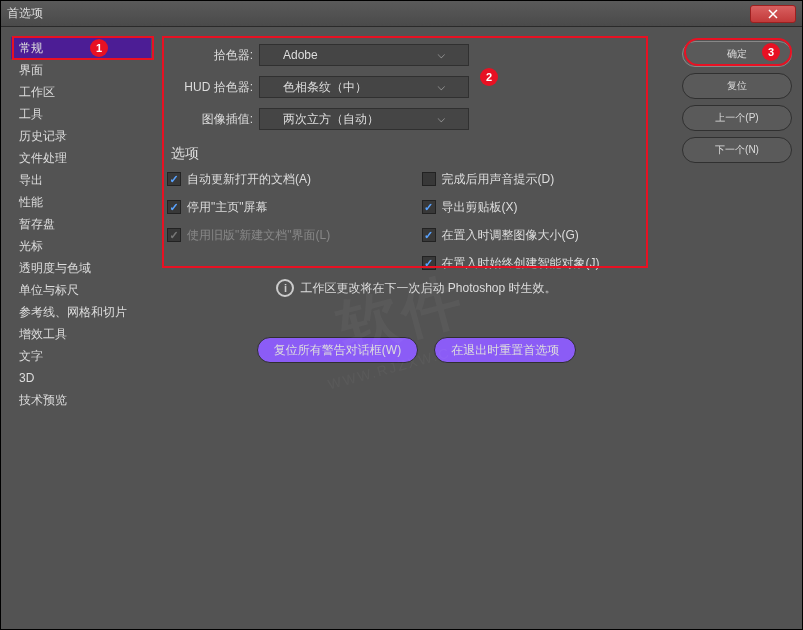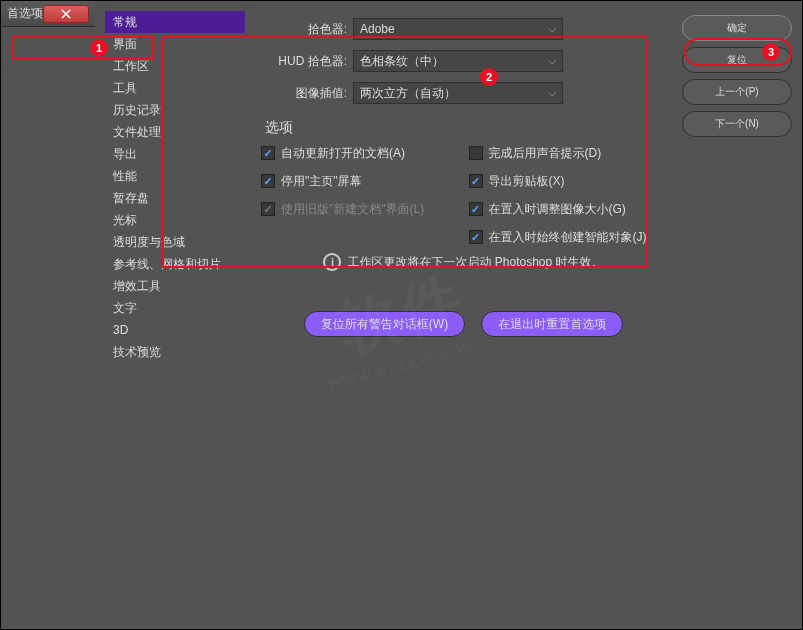--- a/index.html
+++ b/index.html
@@ -1,29 +1,29 @@
 <!DOCTYPE html>
 <html><head>
 <meta charset="utf-8">
 <style>
 * { margin: 0; padding: 0; box-sizing: border-box; font-family: "Microsoft YaHei", Arial, sans-serif; }
 body { background: #383838; width: 803px; height: 630px; overflow: hidden; }
-.window { width: 803px; height: 630px; background: #535353; border: 1px solid #000; display: flex; }
+.window { width: 803px; height: 630px; background: #535353; border: 1px solid #000; display: flex; flex-direction: column; }
 .titlebar { height: 26px; background: linear-gradient(#5a5a5a, #4a4a4a); display: flex; align-items: center; justify-content: space-between; padding: 0 6px; border-bottom: 1px solid #2a2a2a; }
 .titlebar-text { color: #ddd; font-size: 12px; }
 .close-btn { width: 46px; height: 18px; background: linear-gradient(#d96060, #c23a3a); border: 1px solid #9c2020; border-radius: 3px; display: flex; align-items: center; justify-content: center; color: #fff; cursor: pointer; }
 .close-btn svg { width: 10px; height: 10px; }
 .content { flex: 1; display: flex; padding: 10px; gap: 6px; }
 .sidebar { width: 140px; display: flex; flex-direction: column; }
 .sidebar-item { padding: 4px 8px; color: #ddd; font-size: 12px; cursor: pointer; height: 22px; display: flex; align-items: center; }
 .sidebar-item.selected { background: #4c1d95; }
 .main-panel { flex: 1; padding: 6px 10px; display: flex; flex-direction: column; }
 .form-row { display: flex; align-items: center; margin-bottom: 8px; height: 24px; }
 .form-label { width: 92px; text-align: right; color: #ddd; font-size: 12px; padding-right: 6px; }
-.dropdown { flex: 1; max-width: 210px; height: 22px; background: #454545; border: 1px solid #303030; color: #ddd; font-size: 12px; padding: 0 6px; display: flex; align-items: center; justify-content: space-between; cursor: pointer; position: relative; }
+.dropdown { flex: 1; max-width: 210px; height: 22px; background: #454545; border: 1px solid #303030; color: #ddd; font-size: 12px; padding: 0 23px; display: flex; align-items: center; justify-content: space-between; cursor: pointer; position: relative; }
 .dropdown .chev { font-size: 10px; color: #aaa; }
 .section-label { color: #ddd; font-size: 14px; margin: 6px 0 6px 4px; }
 .options-grid { display: flex; gap: 10px; }
 .options-col { flex: 1; display: flex; flex-direction: column; gap: 8px; }
 .checkbox-row { display: flex; align-items: center; gap: 6px; font-size: 12px; color: #ddd; cursor: pointer; height: 20px; }
 .checkbox-row.disabled { color: #888; }
 .checkbox { width: 14px; height: 14px; background: #383838; border: 1px solid #222; display: flex; align-items: center; justify-content: center; }
 .checkbox.checked::after { content: "✓"; color: #5aa3ff; font-size: 11px; font-weight: bold; }
 .checkbox.checked.disabled::after { color: #777; }
 .info-row { display: flex; align-items: center; justify-content: center; gap: 6px; color: #ddd; font-size: 12px; margin-top: 6px; }
@@ -56,20 +56,21 @@
         <div class="sidebar-item">界面</div>
         <div class="sidebar-item">工作区</div>
         <div class="sidebar-item">工具</div>
         <div class="sidebar-item">历史记录</div>
         <div class="sidebar-item">文件处理</div>
         <div class="sidebar-item">导出</div>
         <div class="sidebar-item">性能</div>
         <div class="sidebar-item">暂存盘</div>
         <div class="sidebar-item">光标</div>
         <div class="sidebar-item">透明度与色域</div>
+        <div class="sidebar-item">单位与标尺</div>
         <div class="sidebar-item">参考线、网格和切片</div>
         <div class="sidebar-item">增效工具</div>
         <div class="sidebar-item">文字</div>
         <div class="sidebar-item">3D</div>
         <div class="sidebar-item">技术预览</div>
       </div>
 
     <div class="main-panel">
       <div class="form-row">
         <div class="form-label">拾色器:</div>

